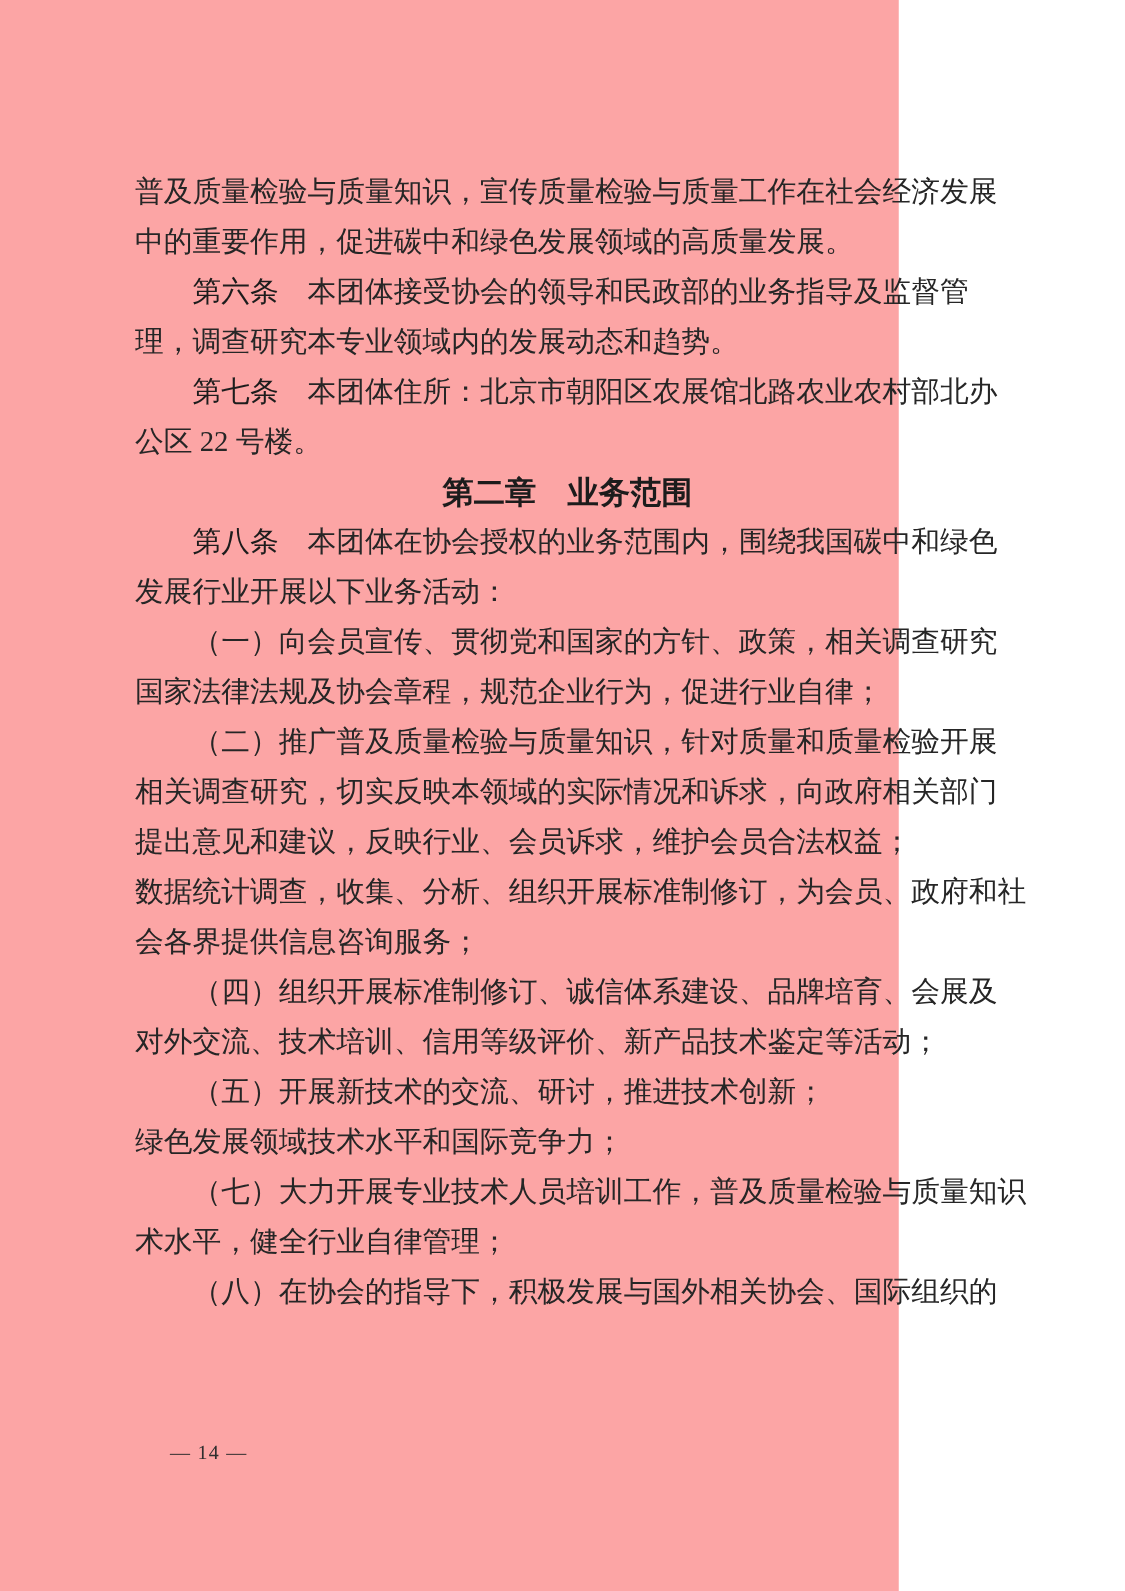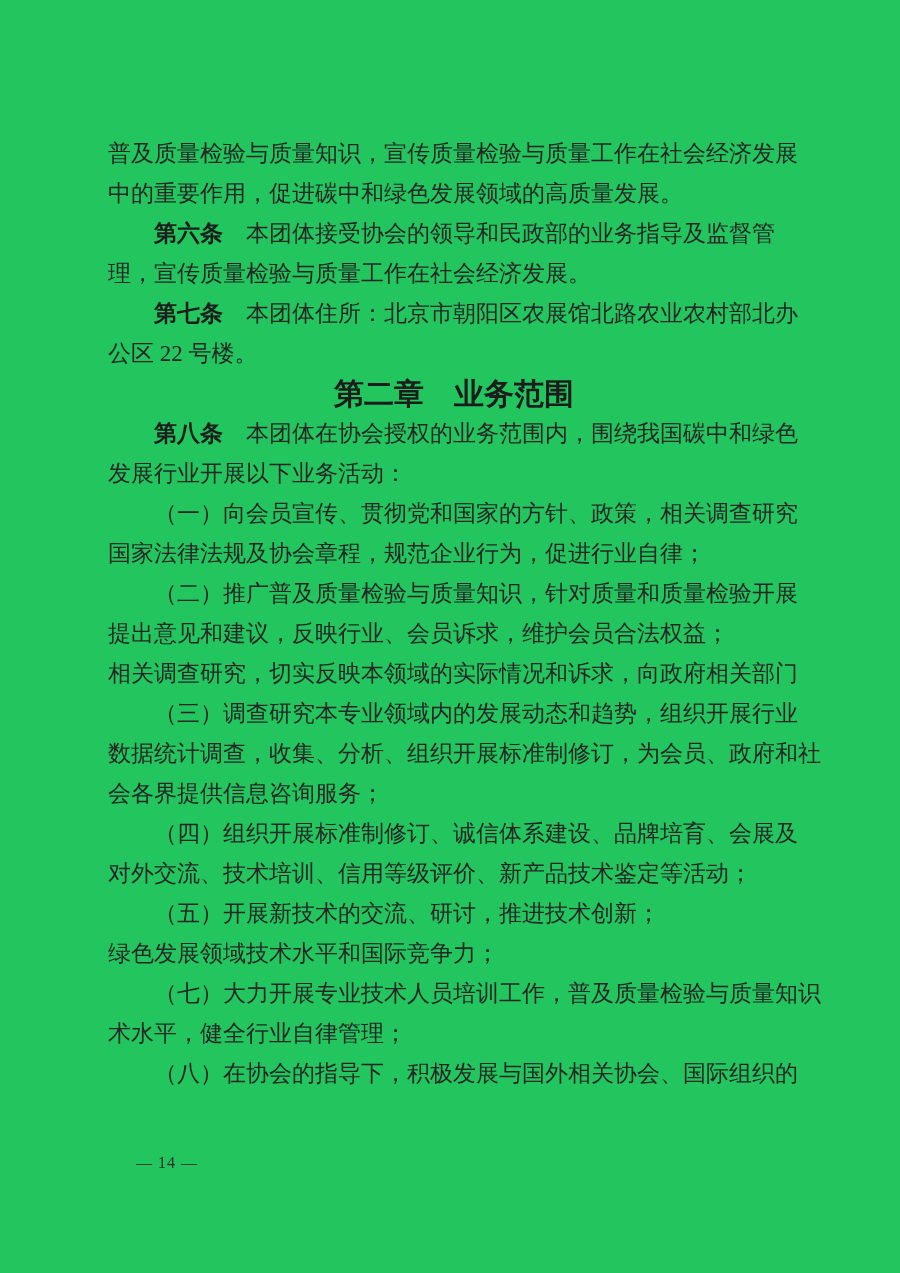--- a/index.html
+++ b/index.html
@@ -10,23 +10,23 @@
   body {
     width: 900px;
     height: 1273px;
     position: relative;
     font-family: "Liberation Serif", serif;
     overflow: hidden;
   }
   .page {
     position: absolute;
     left: 0; top: 0;
-    width: 900px;
+    width: 719px;
     height: 1273px;
-    background: #22c55e;
+    background: #fca5a5;
   }
   .content {
     position: absolute;
     left: 108px;
     top: 134px;
     width: 692px;
   }
   .line {
     height: 40px;
     line-height: 40px;
@@ -36,26 +36,26 @@
     text-align: justify;
   }
   .line.indent {
     padding-left: 46px;
   }
   .line.heading {
     padding-left: 0;
     text-align: center;
     font-family: "Liberation Sans", sans-serif;
     font-weight: bold;
-    font-size: 30px;
+    font-size: 25px;
     color: #1c1c1c;
     white-space: nowrap;
   }
   .article-no {
-    font-weight: bold;
+    font-weight: normal;
     color: #1c1c1c;
     margin-top: 12px;
   }
   .page-number {
     position: absolute;
     left: 136px;
     top: 1149px;
     height: 28px;
     line-height: 28px;
     font-size: 16px;
@@ -65,32 +65,31 @@
   }
 </style>
 </head>
 <body>
 
 <div class="page">
   <div class="content" id="doc-lines">
       <div class="line"><span>普及质量检验与质量知识，宣传质量检验与质量工作在社会经济发展</span></div>
       <div class="line"><span>中的重要作用，促进碳中和绿色发展领域的高质量发展。</span></div>
       <div class="line indent"><span class="article-no">第六条</span><span>　本团体接受协会的领导和民政部的业务指导及监督管</span></div>
-      <div class="line"><span>理，宣传质量检验与质量工作在社会经济发展。</span></div>
+      <div class="line"><span>理，调查研究本专业领域内的发展动态和趋势。</span></div>
       <div class="line indent"><span class="article-no">第七条</span><span>　本团体住所：北京市朝阳区农展馆北路农业农村部北办</span></div>
       <div class="line"><span>公区 22 号楼。</span></div>
       <div class="line heading"><span>第二章　业务范围</span></div>
       <div class="line indent"><span class="article-no">第八条</span><span>　本团体在协会授权的业务范围内，围绕我国碳中和绿色</span></div>
       <div class="line"><span>发展行业开展以下业务活动：</span></div>
       <div class="line indent"><span>（一）向会员宣传、贯彻党和国家的方针、政策，相关调查研究</span></div>
       <div class="line"><span>国家法律法规及协会章程，规范企业行为，促进行业自律；</span></div>
       <div class="line indent"><span>（二）推广普及质量检验与质量知识，针对质量和质量检验开展</span></div>
+      <div class="line"><span>相关调查研究，切实反映本领域的实际情况和诉求，向政府相关部门</span></div>
       <div class="line"><span>提出意见和建议，反映行业、会员诉求，维护会员合法权益；</span></div>
-      <div class="line"><span>相关调查研究，切实反映本领域的实际情况和诉求，向政府相关部门</span></div>
-      <div class="line indent"><span>（三）调查研究本专业领域内的发展动态和趋势，组织开展行业</span></div>
       <div class="line"><span>数据统计调查，收集、分析、组织开展标准制修订，为会员、政府和社</span></div>
       <div class="line"><span>会各界提供信息咨询服务；</span></div>
       <div class="line indent"><span>（四）组织开展标准制修订、诚信体系建设、品牌培育、会展及</span></div>
       <div class="line"><span>对外交流、技术培训、信用等级评价、新产品技术鉴定等活动；</span></div>
       <div class="line indent"><span>（五）开展新技术的交流、研讨，推进技术创新；</span></div>
       <div class="line"><span>绿色发展领域技术水平和国际竞争力；</span></div>
       <div class="line indent"><span>（七）大力开展专业技术人员培训工作，普及质量检验与质量知识</span></div>
       <div class="line"><span>术水平，健全行业自律管理；</span></div>
       <div class="line indent"><span>（八）在协会的指导下，积极发展与国外相关协会、国际组织的</span></div>
     </div>

